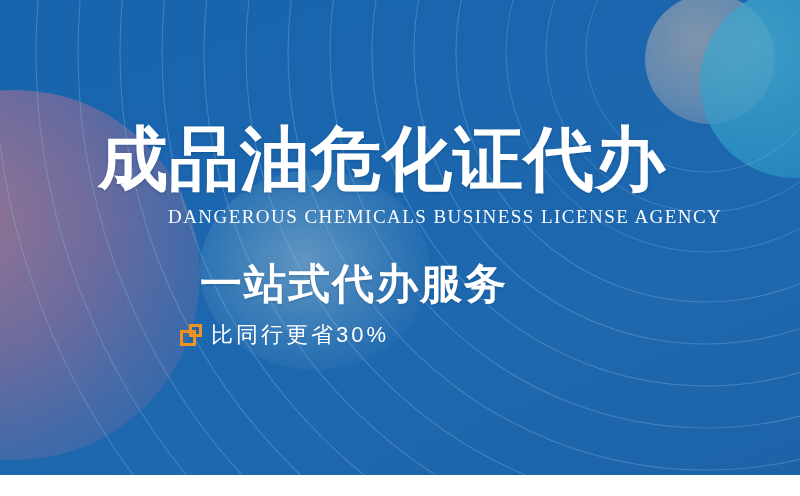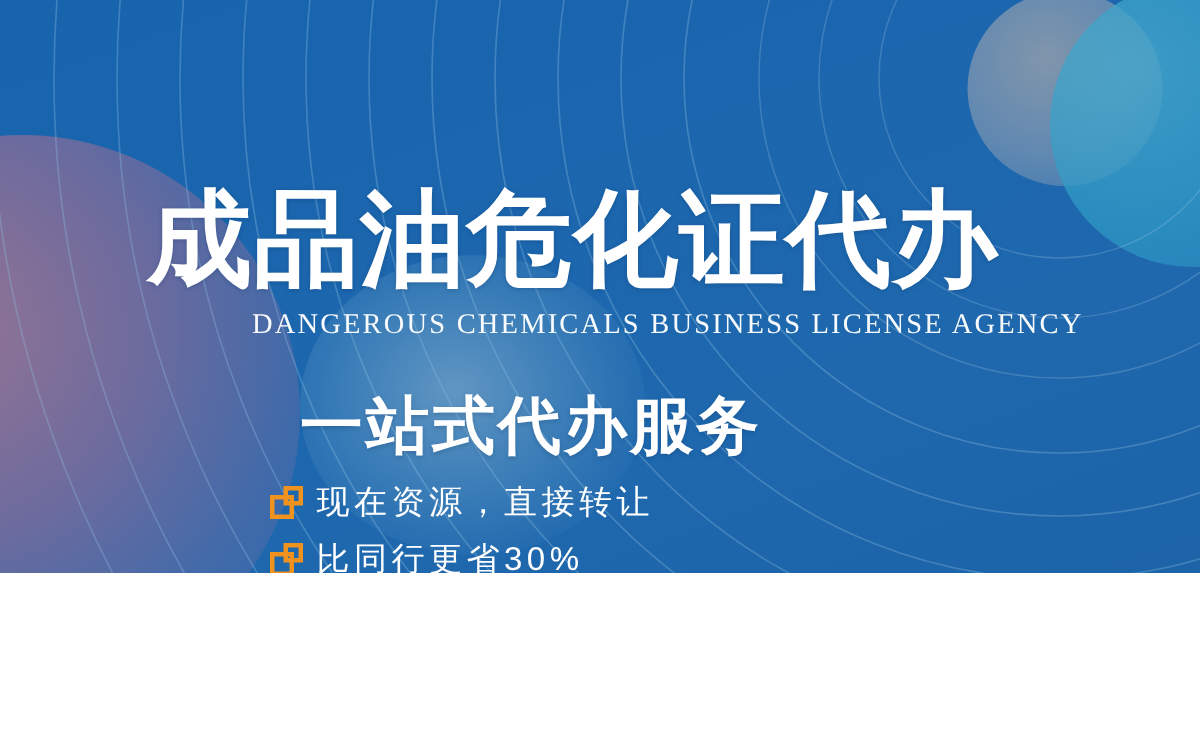--- a/index.html
+++ b/index.html
@@ -3,21 +3,21 @@
 <meta charset="utf-8">
 <style>
   html, body {
     margin: 0;
     padding: 0;
     background: #ffffff;
   }
   #banner {
     position: relative;
     width: 800px;
-    height: 382px;
+    height: 475px;
     overflow: hidden;
     background: #1668AE;
     font-family: "Liberation Sans", "DejaVu Sans", sans-serif;
     user-select: none;
   }
 
   
   .bg-layer {
     position: absolute;
     inset: 0;
@@ -223,27 +223,20 @@
   <div class="content">
 
     <div class="main-title">成品油危化证代办</div>
 
     <div class="sub-en">DANGEROUS CHEMICALS BUSINESS LICENSE AGENCY</div>
 
     <div class="sub-cn">一站式代办服务</div>
 
     <div class="bullets">
 
-      <div class="bullet-row">
-        <span class="bullet-icon">
-          <span class="sq-a"></span>
-            <span class="sq-b"></span>
-        </span>
-        <span class="bullet-text">现在资源，直接转让</span>
-      </div>
 
       <div class="bullet-row">
         <span class="bullet-icon">
           <span class="sq-a"></span>
             <span class="sq-b"></span>
         </span>
         <span class="bullet-text">比同行更省30%</span>
       </div>
 
 

